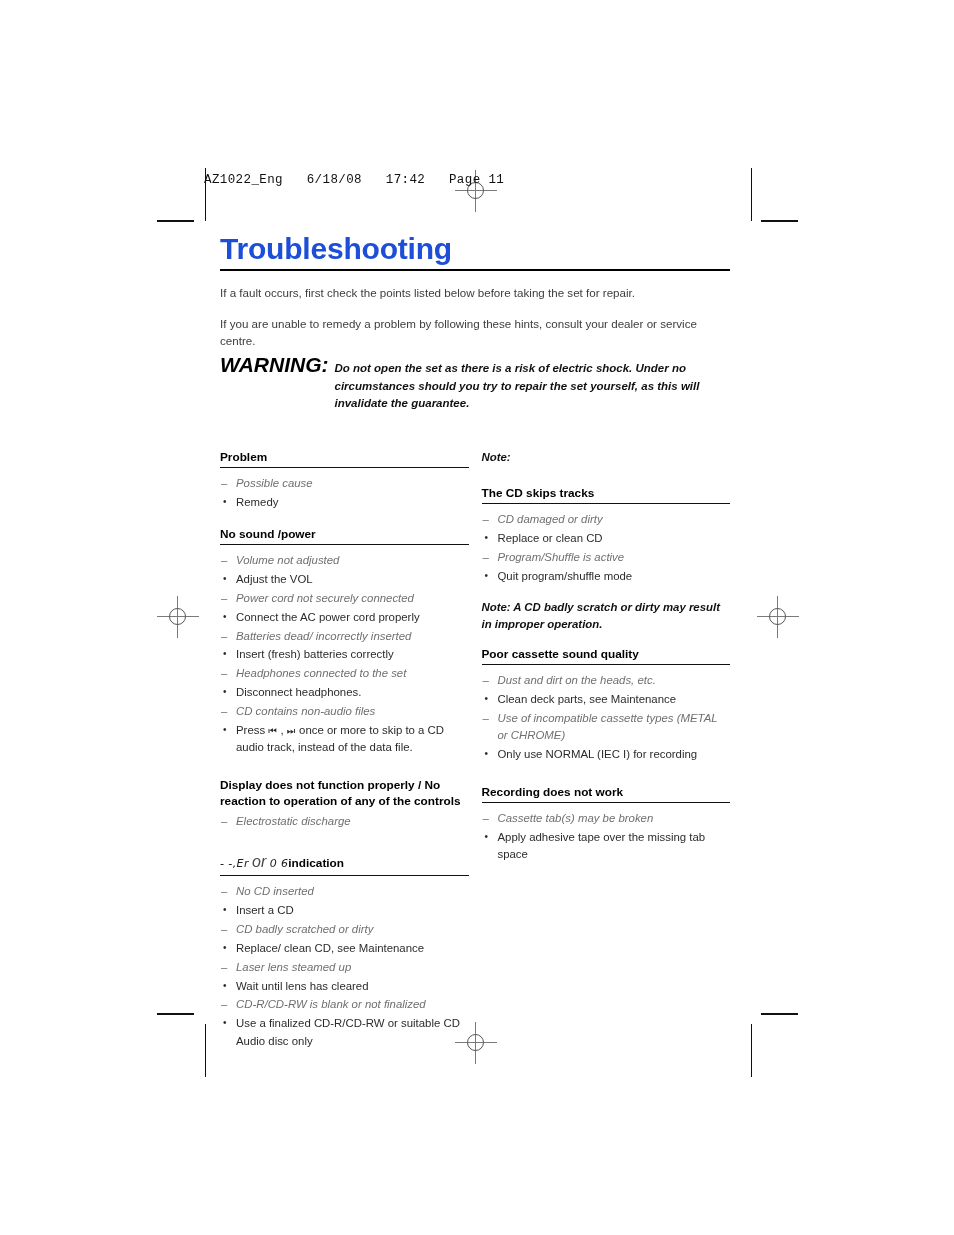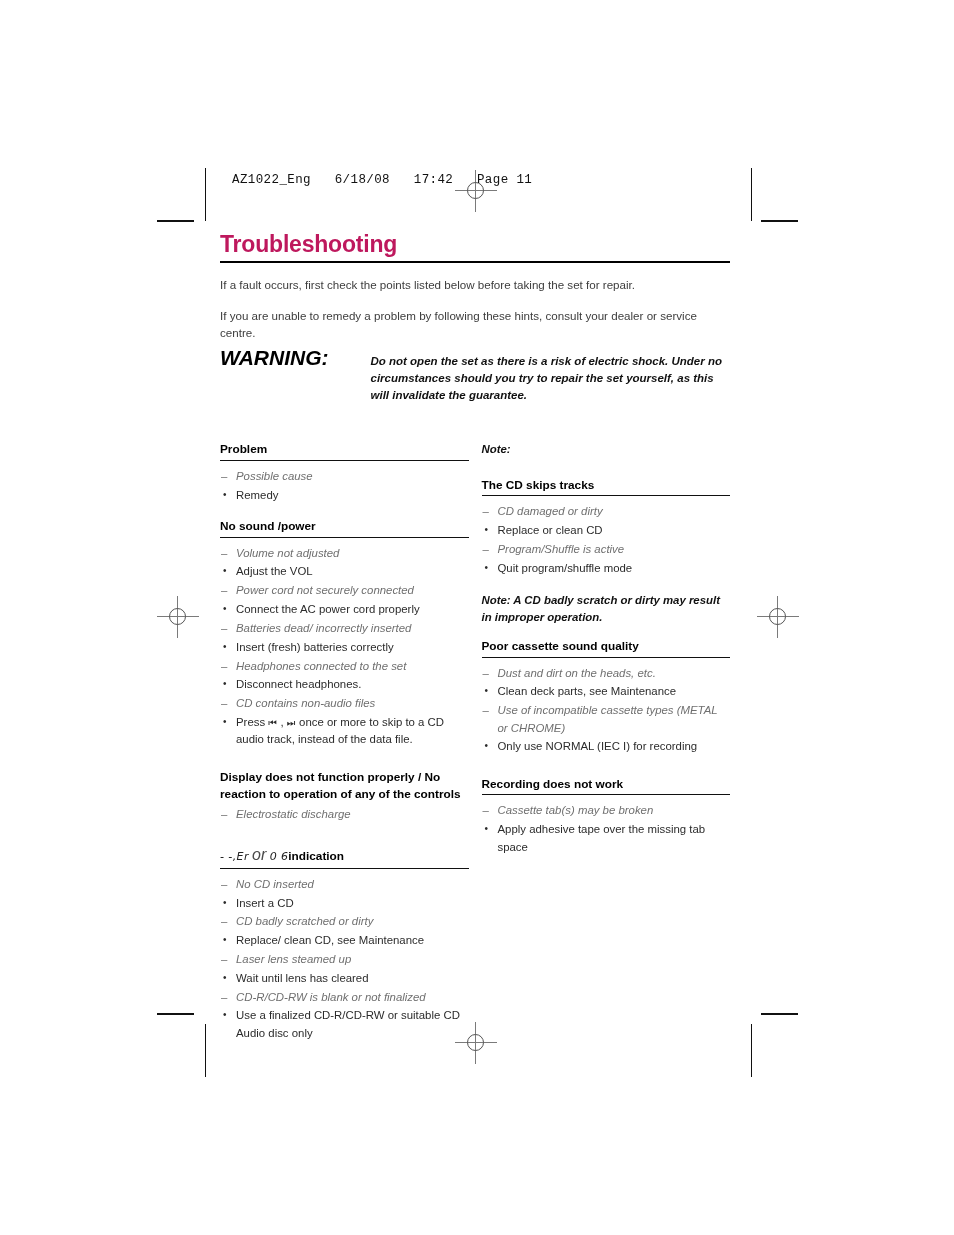--- a/index.html
+++ b/index.html
@@ -52,63 +52,62 @@
   .reg .hh {
     position: absolute;
     top: 16px; left: -4px;
     height: 1px; width: 42px;
     background: #7a7a7a;
   }
 
   
   .header-line {
     position: absolute;
-    left: 232px;
+    left: 204px;
     top: 173px;
     font-family: "Liberation Mono", monospace;
     font-size: 12.5px;
     letter-spacing: 0.4px;
     color: #111;
     white-space: pre;
   }
 
   
   #content {
     position: absolute;
     left: 220px;
     top: 232px;
     width: 510px;
   }
 
   .doc-title {
-    font-size: 23px;
+    font-size: 30px;
     font-weight: bold;
     letter-spacing: -0.2px;
-    color: #be185d;
+    color: #1d4ed8;
     margin: 0;
     line-height: 1.1;
   }
   .title-rule {
     border-bottom: 2.2px solid #000;
     margin-top: 4px;
     margin-bottom: 13px;
   }
 
   .intro {
     font-size: 11.6px;
     line-height: 1.45;
     color: #3d3d3d;
     margin: 14px 0 2px 0;
   }
 
   .warning-block {
     display: flex;
     align-items: flex-start;
     margin-top: 4px;
-    gap: 36px;
   }
   .warning-word {
     font-size: 21px;
     font-weight: bold;
     font-style: italic;
     color: #000;
     white-space: nowrap;
     line-height: 1.15;
     padding-right: 6px;
   }

